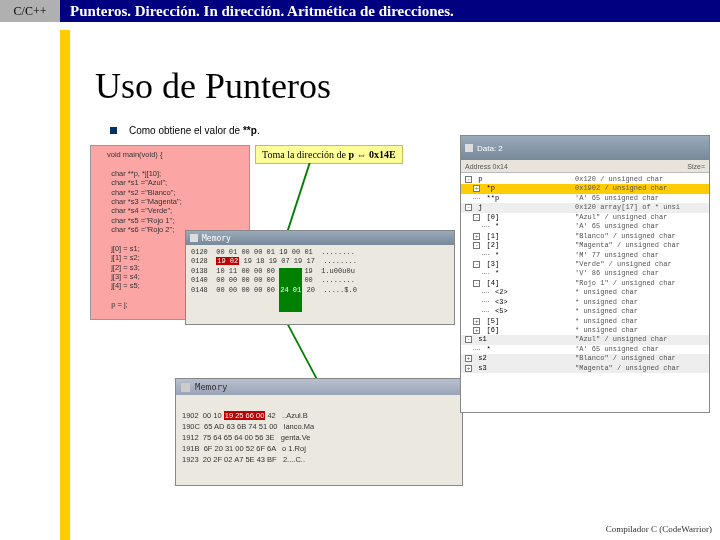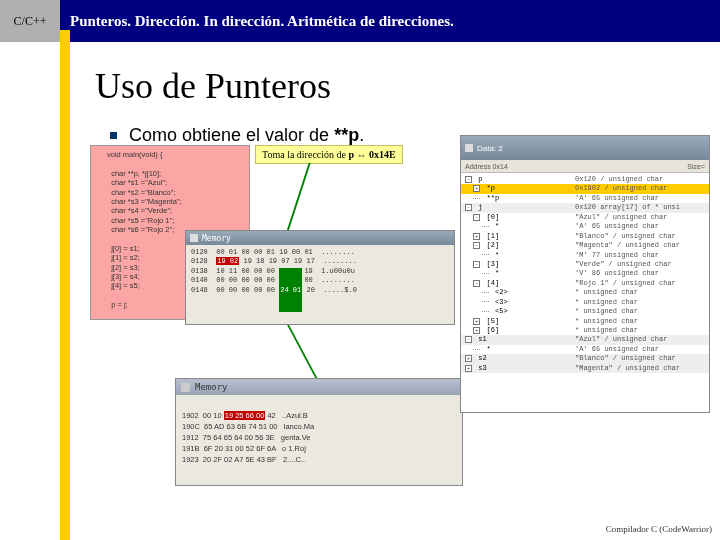--- a/index.html
+++ b/index.html
@@ -1,26 +1,26 @@
 <!DOCTYPE html>
 <html><head>
 <meta charset="utf-8">
 <style>
   * { box-sizing: border-box; margin: 0; padding: 0; }
   body { width: 720px; height: 540px; font-family: Arial, sans-serif; background: #ffffff; position: relative; overflow: hidden; }
 
-  .header { height: 42px; display: flex; align-items: stretch; }
+  .header { height: 22px; display: flex; align-items: stretch; }
   .header-left { width: 60px; background: #b0b0b0; color: #000; font-size: 12px; display: flex; align-items: center; justify-content: center; font-family: "Times New Roman", serif; }
   .header-right { flex: 1; background: #000080; color: #fff; font-weight: bold; font-size: 15px; display: flex; align-items: center; padding-left: 10px; font-family: "Times New Roman", serif; }
 
   .yellow-bar { position: absolute; left: 60px; top: 30px; width: 10px; height: 510px; background: #ffcc00; }
 
   .title { font-family: "Times New Roman", serif; font-size: 36px; font-weight: normal; color: #000; position: absolute; left: 95px; top: 65px; }
 
-  .bullet-row { position: absolute; left: 110px; top: 125px; display: flex; align-items: center; font-size: 18px; }
+  .bullet-row { position: absolute; left: 110px; top: 125px; display: flex; align-items: center; font-size: 10px; }
   .bullet-sq { width: 7px; height: 7px; background: #003366; margin-right: 12px; }
   .bullet-text b { font-weight: bold; }
 
   .code-panel { position: absolute; left: 90px; top: 145px; width: 160px; height: 175px; border: 1px solid #999; background: #fca5a5; font-family: Liberation Sans, sans-serif; font-size: 7.5px; line-height: 1.25; padding: 4px 16px; color: #333; white-space: pre; overflow: hidden; }
 
   .callout { position: absolute; left: 255px; top: 145px; background: #ffff99; border: 1px solid #c0c060; font-size: 10px; padding: 3px 6px; font-family: "Times New Roman", serif; }
   .callout b { font-weight: bold; }
 
   .callout-line { position: absolute; background: #008000; }
   .line1 { left: 290px; top: 163px; width: 2px; height: 115px; transform: skewX(-18deg); }

